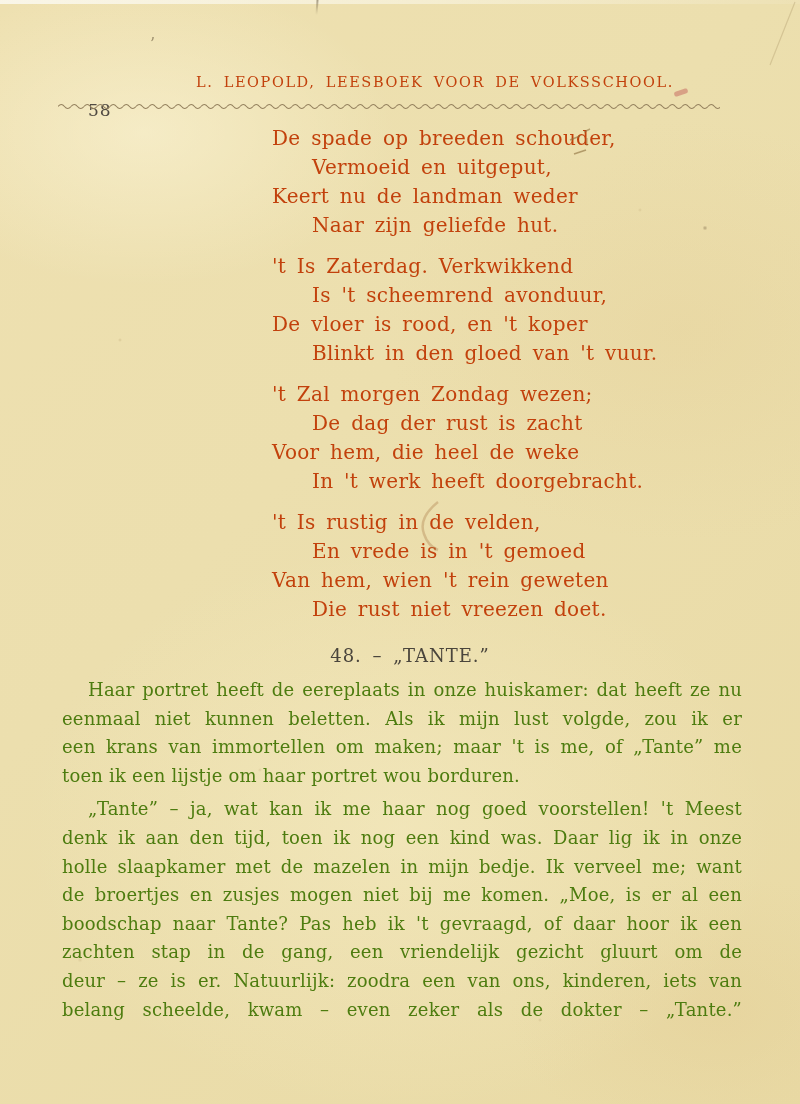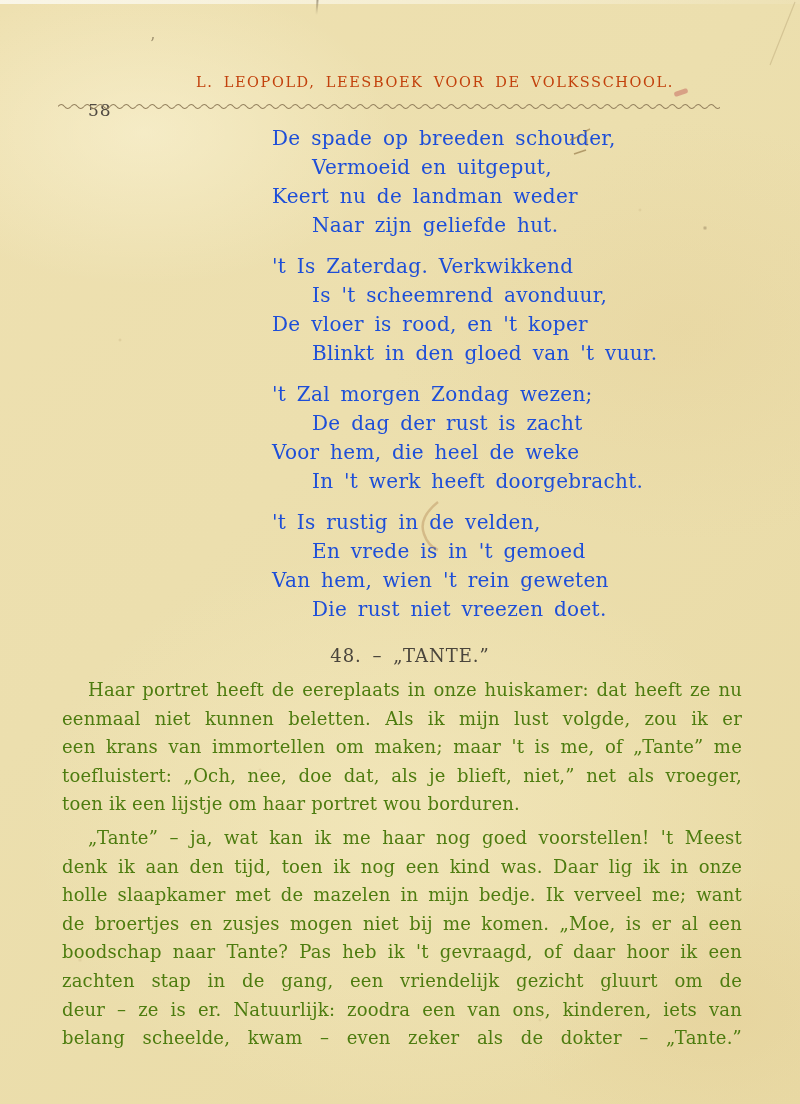--- a/index.html
+++ b/index.html
@@ -46,21 +46,21 @@
     font-size: 14.5px; letter-spacing: 1.6px; word-spacing: 4px;
     color: #c2410c;
   }
   .header-rule { position: absolute; top: 96px; left: 58px; }
 
   
   .poem { position: absolute; top: 124px; left: 272px; }
   .stanza { margin-bottom: 12px; }
   .poem-line {
     font-size: 20px; line-height: 29px; white-space: nowrap;
-    word-spacing: 4px; letter-spacing: 0.3px; color: #1d4ed8;
+    word-spacing: 4px; letter-spacing: 0.3px; color: #c2410c;
   }
   .poem-line.indent { margin-left: 40px; }
 
   
   .section-heading {
     position: absolute; top: 634px; left: 60px; width: 700px;
     text-align: center; font-size: 18px; letter-spacing: 1px;
     word-spacing: 4px; color: #4a453c; margin-top: 11px;
   }
 
@@ -136,21 +136,20 @@
   </div>
 </div>
 
 <div class="section-heading">48. – „TANTE.”</div>
 
 <div class="prose">
   <div>
     <div class="prose-line first">Haar portret heeft de eereplaats in onze huiskamer: dat heeft ze nu</div>
     <div class="prose-line">eenmaal niet kunnen beletten. Als ik mijn lust volgde, zou ik er</div>
     <div class="prose-line">een krans van immortellen om maken; maar 't is me, of „Tante” me</div>
-    <div class="prose-line">toefluistert: „Och, nee, doe dat, als je blieft, niet,” net als vroeger,</div>
     <div class="prose-line last-left">toen ik een lijstje om haar portret wou borduren.</div>
   </div>
   <div class="para-gap"></div>
   <div>
     <div class="prose-line first">„Tante” – ja, wat kan ik me haar nog goed voorstellen! 't Meest</div>
     <div class="prose-line">denk ik aan den tijd, toen ik nog een kind was. Daar lig ik in onze</div>
     <div class="prose-line">holle slaapkamer met de mazelen in mijn bedje. Ik verveel me; want</div>
     <div class="prose-line">de broertjes en zusjes mogen niet bij me komen. „Moe, is er al een</div>
     <div class="prose-line">boodschap naar Tante? Pas heb ik 't gevraagd, of daar hoor ik een</div>
     <div class="prose-line">zachten stap in de gang, een vriendelijk gezicht gluurt om de</div>

